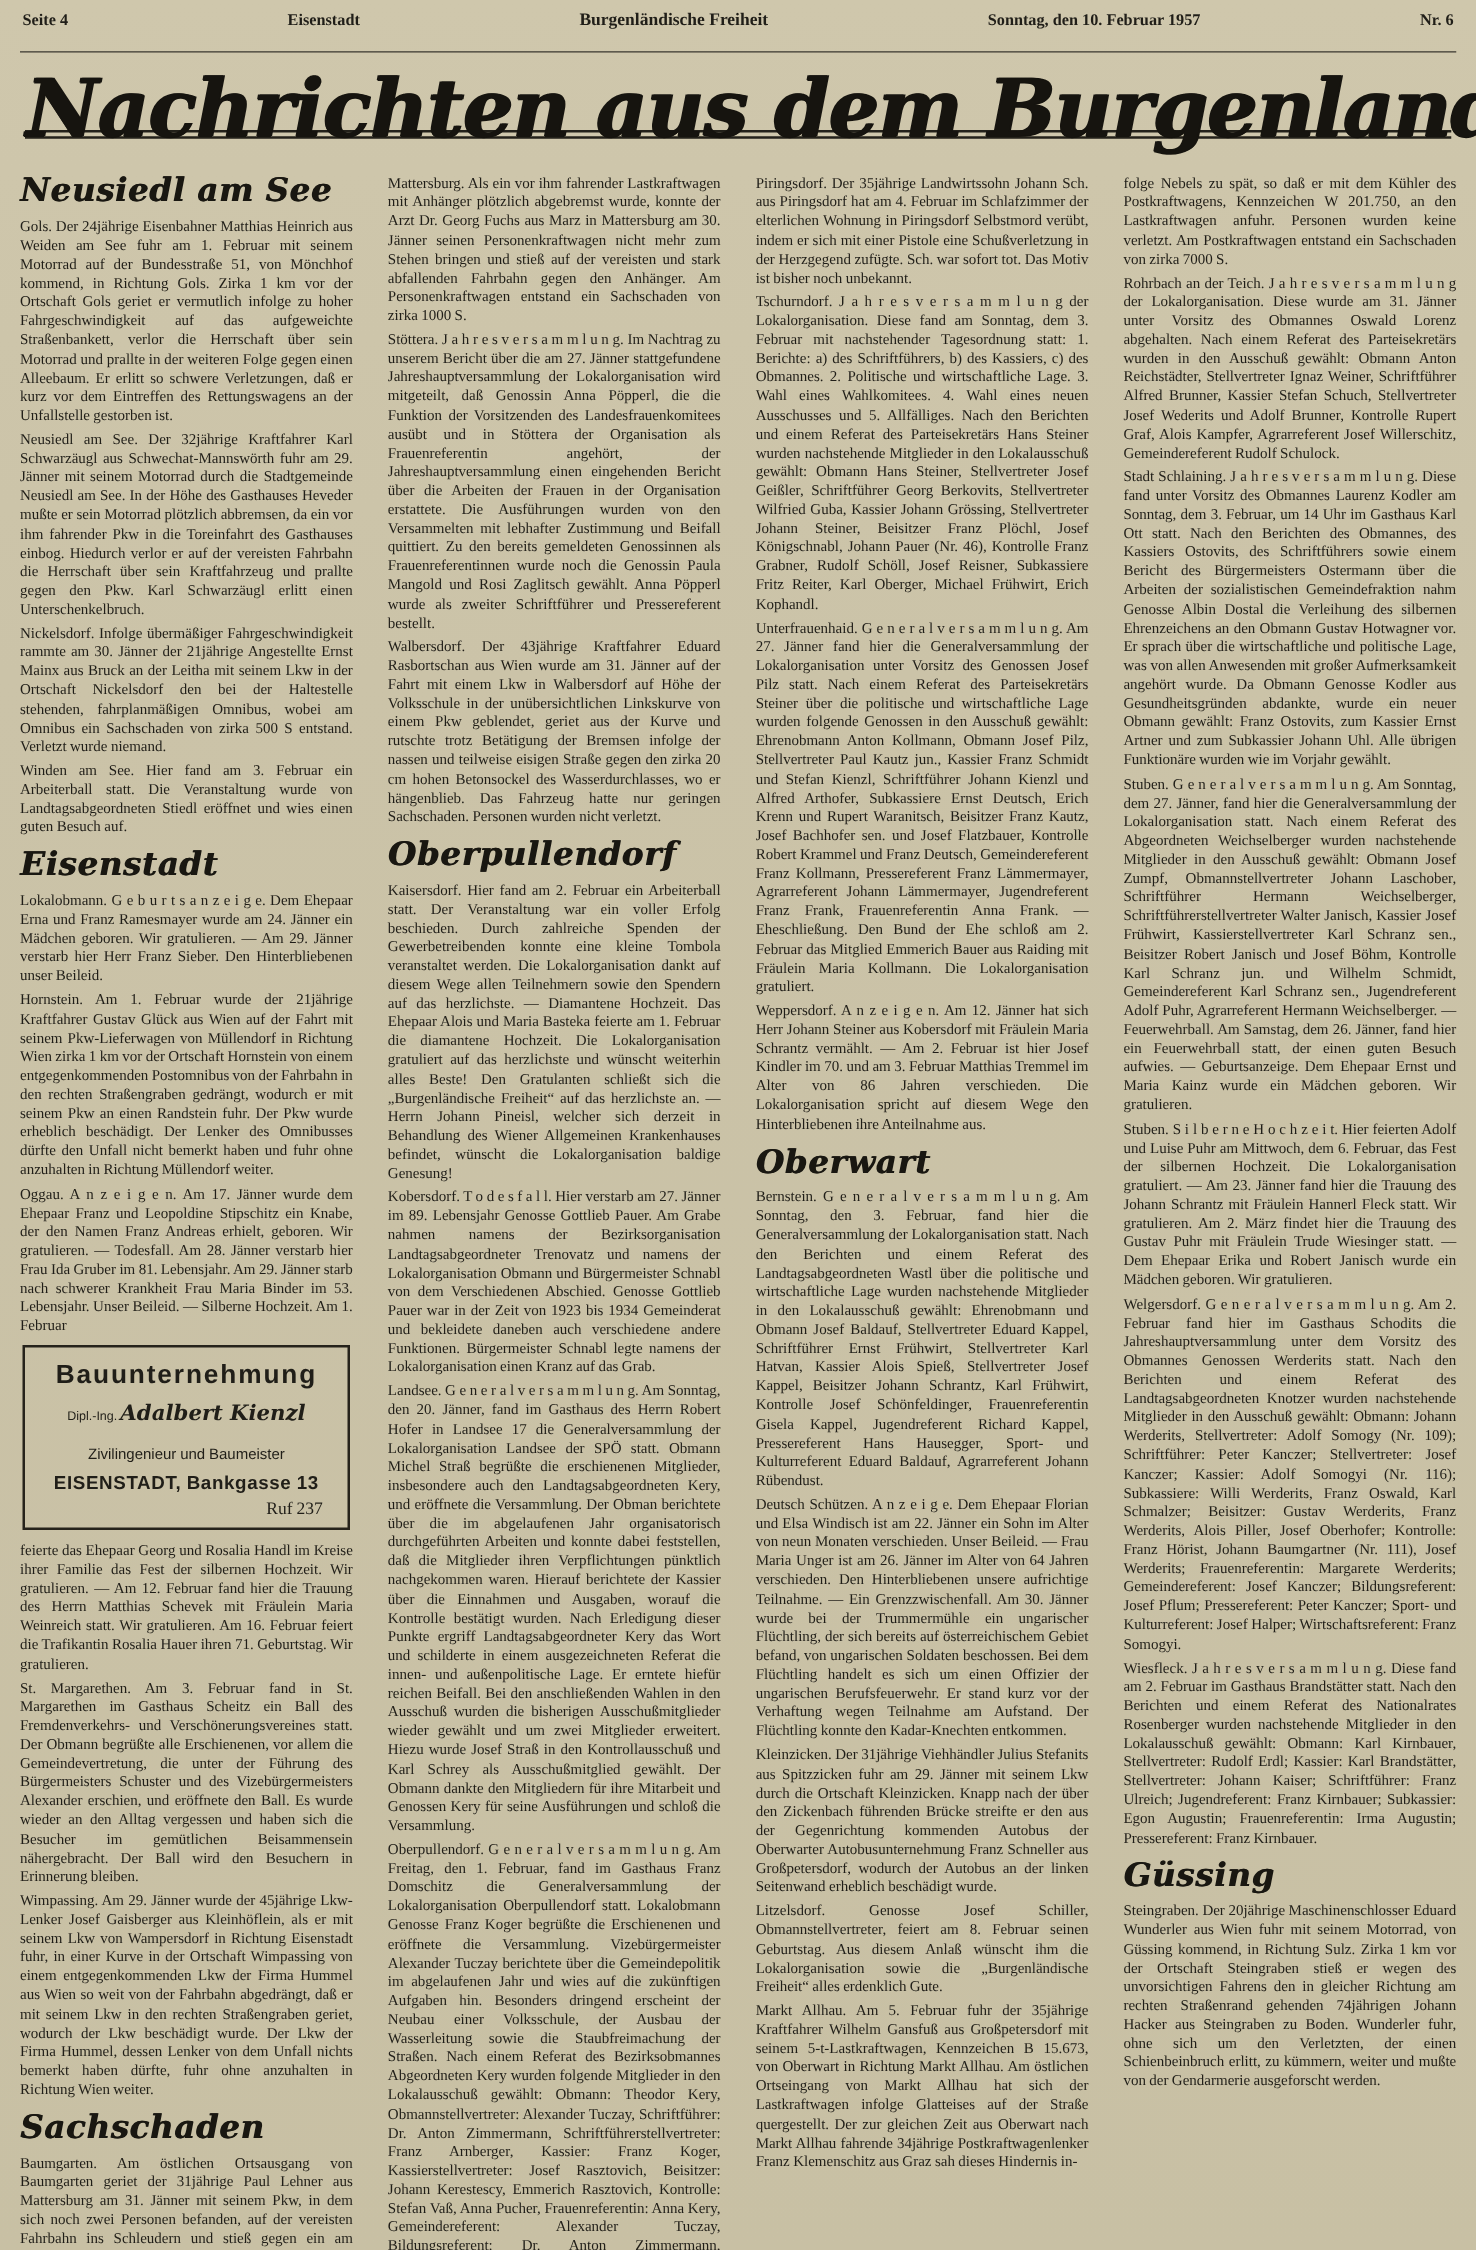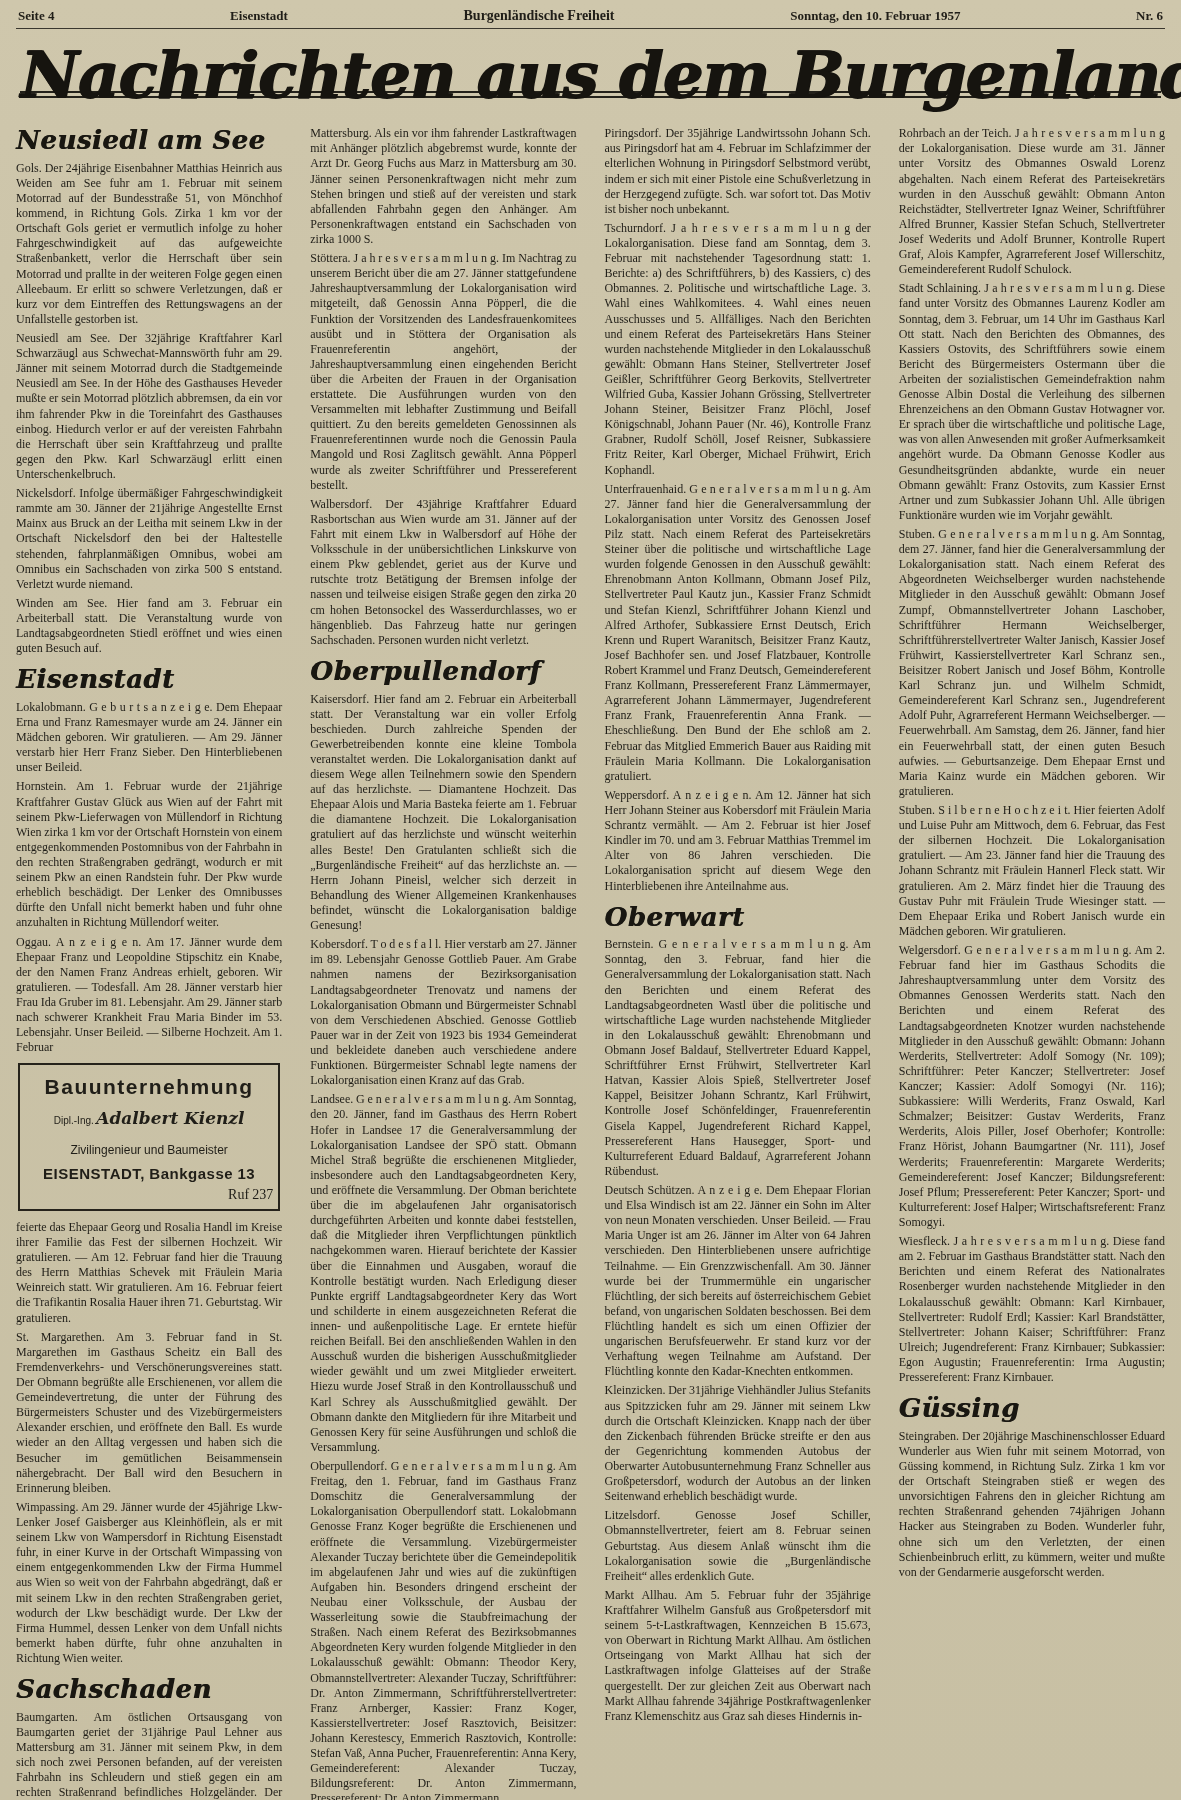--- a/index.html
+++ b/index.html
@@ -1,38 +1,38 @@
 <!DOCTYPE html>
 <html lang="de"><head>
 <meta charset="utf-8">
 <style>
   *{margin:0;padding:0;box-sizing:border-box}
   html,body{background:#8d8878;}
   .page{width:1181px;height:1800px;margin:0 auto;background:#cbc3a8;color:#201e18;
         font-family:"Liberation Serif",serif;overflow:hidden;padding:6px 16px 10px;
         background-image:linear-gradient(180deg,#cfc7ac 0%,#cbc3a8 30%,#c8c0a4 100%);}
   .topbar{display:flex;justify-content:space-between;align-items:baseline;
-          font-size:13px;font-weight:bold;padding:2px 2px 4px;border-bottom:1px solid #3a372e;}
+          font-size:13px;font-weight:bold;padding:2px 2px 16px;border-bottom:1px solid #3a372e;}
   .topbar .paper-name{font-size:14px;}
   .masthead{position:relative;padding:12px 4px 8px;margin-bottom:2px;}
   .masthead-rule{position:absolute;left:4px;right:4px;bottom:18px;height:7px;
                  border-top:2px solid #23211a;border-bottom:2px solid #23211a;}
   .masthead-text{position:relative;font-family:"DejaVu Serif",serif;font-style:italic;font-weight:bold;
                  font-size:64px;line-height:1.05;text-align:center;letter-spacing:-1px;color:#16140f;
                  text-shadow:1.5px 0 0 #16140f,.5px .5px 0 #16140f;white-space:nowrap;}
   .columns{display:flex;gap:28px;padding-top:8px;}
   .col{flex:1 1 0;min-width:0;font-size:12px;line-height:1.26;text-align:justify;
        hyphens:auto;-webkit-hyphens:auto;word-spacing:-0.3px;}
   .article{margin:0 0 4px;}
   .article .lead{font-weight:normal;}
   .section-heading{font-family:"DejaVu Serif",serif;font-style:italic;font-weight:bold;
                    font-size:26px;line-height:1.1;margin:9px 0 6px;letter-spacing:.5px;color:#191711;
                    text-shadow:.6px 0 0 #191711;}
   .col .section-heading:first-child{margin-top:0;}
-  .ad-box{border:2px solid #26231b;margin:8px 2px 9px;padding:9px 5px 5px;text-align:center;
+  .ad-box{border:2px solid #26231b;margin:8px 2px 9px;padding:9px 20px 5px;text-align:center;
           font-family:"Liberation Sans",sans-serif;}
   .ad-l1{font-size:21px;font-weight:bold;letter-spacing:1.5px;}
   .ad-l2{margin-top:7px;}
   .ad-prefix{font-size:10px;}
   .ad-name{font-size:17px;font-weight:bold;font-style:italic;font-family:"DejaVu Serif",serif;}
   .ad-l3{font-size:12px;margin-top:14px;}
   .ad-l4{font-size:15px;font-weight:bold;margin-top:7px;letter-spacing:.5px;}
   .ad-l5{font-size:14px;margin-top:2px;text-align:right;padding-left:10px;font-family:Liberation Serif, serif;}
 </style>
 </head>
@@ -92,20 +92,21 @@
         <p class="article"><strong class="lead">Unterfrauenhaid. </strong>G e n e r a l v e r s a m m l u n g. Am 27. Jänner fand hier die Generalversammlung der Lokalorganisation unter Vorsitz des Genossen Josef Pilz statt. Nach einem Referat des Parteisekretärs Steiner über die politische und wirtschaftliche Lage wurden folgende Genossen in den Ausschuß gewählt: Ehrenobmann Anton Kollmann, Obmann Josef Pilz, Stellvertreter Paul Kautz jun., Kassier Franz Schmidt und Stefan Kienzl, Schriftführer Johann Kienzl und Alfred Arthofer, Subkassiere Ernst Deutsch, Erich Krenn und Rupert Waranitsch, Beisitzer Franz Kautz, Josef Bachhofer sen. und Josef Flatzbauer, Kontrolle Robert Krammel und Franz Deutsch, Gemeindereferent Franz Kollmann, Pressereferent Franz Lämmermayer, Agrarreferent Johann Lämmermayer, Jugendreferent Franz Frank, Frauenreferentin Anna Frank. — Eheschließung. Den Bund der Ehe schloß am 2. Februar das Mitglied Emmerich Bauer aus Raiding mit Fräulein Maria Kollmann. Die Lokalorganisation gratuliert.</p>
         <p class="article"><strong class="lead">Weppersdorf. </strong>A n z e i g e n. Am 12. Jänner hat sich Herr Johann Steiner aus Kobersdorf mit Fräulein Maria Schrantz vermählt. — Am 2. Februar ist hier Josef Kindler im 70. und am 3. Februar Matthias Tremmel im Alter von 86 Jahren verschieden. Die Lokalorganisation spricht auf diesem Wege den Hinterbliebenen ihre Anteilnahme aus.</p>
         <h2 class="section-heading">Oberwart</h2>
         <p class="article"><strong class="lead">Bernstein. </strong>G e n e r a l v e r s a m m l u n g. Am Sonntag, den 3. Februar, fand hier die Generalversammlung der Lokalorganisation statt. Nach den Berichten und einem Referat des Landtagsabgeordneten Wastl über die politische und wirtschaftliche Lage wurden nachstehende Mitglieder in den Lokalausschuß gewählt: Ehrenobmann und Obmann Josef Baldauf, Stellvertreter Eduard Kappel, Schriftführer Ernst Frühwirt, Stellvertreter Karl Hatvan, Kassier Alois Spieß, Stellvertreter Josef Kappel, Beisitzer Johann Schrantz, Karl Frühwirt, Kontrolle Josef Schönfeldinger, Frauenreferentin Gisela Kappel, Jugendreferent Richard Kappel, Pressereferent Hans Hausegger, Sport- und Kulturreferent Eduard Baldauf, Agrarreferent Johann Rübendust.</p>
         <p class="article"><strong class="lead">Deutsch Schützen. </strong>A n z e i g e. Dem Ehepaar Florian und Elsa Windisch ist am 22. Jänner ein Sohn im Alter von neun Monaten verschieden. Unser Beileid. — Frau Maria Unger ist am 26. Jänner im Alter von 64 Jahren verschieden. Den Hinterbliebenen unsere aufrichtige Teilnahme. — Ein Grenzzwischenfall. Am 30. Jänner wurde bei der Trummermühle ein ungarischer Flüchtling, der sich bereits auf österreichischem Gebiet befand, von ungarischen Soldaten beschossen. Bei dem Flüchtling handelt es sich um einen Offizier der ungarischen Berufsfeuerwehr. Er stand kurz vor der Verhaftung wegen Teilnahme am Aufstand. Der Flüchtling konnte den Kadar-Knechten entkommen.</p>
         <p class="article"><strong class="lead">Kleinzicken. </strong>Der 31jährige Viehhändler Julius Stefanits aus Spitzzicken fuhr am 29. Jänner mit seinem Lkw durch die Ortschaft Kleinzicken. Knapp nach der über den Zickenbach führenden Brücke streifte er den aus der Gegenrichtung kommenden Autobus der Oberwarter Autobusunternehmung Franz Schneller aus Großpetersdorf, wodurch der Autobus an der linken Seitenwand erheblich beschädigt wurde.</p>
         <p class="article"><strong class="lead">Litzelsdorf. </strong>Genosse Josef Schiller, Obmannstellvertreter, feiert am 8. Februar seinen Geburtstag. Aus diesem Anlaß wünscht ihm die Lokalorganisation sowie die „Burgenländische Freiheit“ alles erdenklich Gute.</p>
         <p class="article"><strong class="lead">Markt Allhau. </strong>Am 5. Februar fuhr der 35jährige Kraftfahrer Wilhelm Gansfuß aus Großpetersdorf mit seinem 5-t-Lastkraftwagen, Kennzeichen B 15.673, von Oberwart in Richtung Markt Allhau. Am östlichen Ortseingang von Markt Allhau hat sich der Lastkraftwagen infolge Glatteises auf der Straße quergestellt. Der zur gleichen Zeit aus Oberwart nach Markt Allhau fahrende 34jährige Postkraftwagenlenker Franz Klemenschitz aus Graz sah dieses Hindernis in-</p>
       </div>
       <div class="col">
+        <p class="article">folge Nebels zu spät, so daß er mit dem Kühler des Postkraftwagens, Kennzeichen W 201.750, an den Lastkraftwagen anfuhr. Personen wurden keine verletzt. Am Postkraftwagen entstand ein Sachschaden von zirka 7000 S.</p>
         <p class="article"><strong class="lead">Rohrbach an der Teich. </strong>J a h r e s v e r s a m m l u n g der Lokalorganisation. Diese wurde am 31. Jänner unter Vorsitz des Obmannes Oswald Lorenz abgehalten. Nach einem Referat des Parteisekretärs wurden in den Ausschuß gewählt: Obmann Anton Reichstädter, Stellvertreter Ignaz Weiner, Schriftführer Alfred Brunner, Kassier Stefan Schuch, Stellvertreter Josef Wederits und Adolf Brunner, Kontrolle Rupert Graf, Alois Kampfer, Agrarreferent Josef Willerschitz, Gemeindereferent Rudolf Schulock.</p>
         <p class="article"><strong class="lead">Stadt Schlaining. </strong>J a h r e s v e r s a m m l u n g. Diese fand unter Vorsitz des Obmannes Laurenz Kodler am Sonntag, dem 3. Februar, um 14 Uhr im Gasthaus Karl Ott statt. Nach den Berichten des Obmannes, des Kassiers Ostovits, des Schriftführers sowie einem Bericht des Bürgermeisters Ostermann über die Arbeiten der sozialistischen Gemeindefraktion nahm Genosse Albin Dostal die Verleihung des silbernen Ehrenzeichens an den Obmann Gustav Hotwagner vor. Er sprach über die wirtschaftliche und politische Lage, was von allen Anwesenden mit großer Aufmerksamkeit angehört wurde. Da Obmann Genosse Kodler aus Gesundheitsgründen abdankte, wurde ein neuer Obmann gewählt: Franz Ostovits, zum Kassier Ernst Artner und zum Subkassier Johann Uhl. Alle übrigen Funktionäre wurden wie im Vorjahr gewählt.</p>
         <p class="article"><strong class="lead">Stuben. </strong>G e n e r a l v e r s a m m l u n g. Am Sonntag, dem 27. Jänner, fand hier die Generalversammlung der Lokalorganisation statt. Nach einem Referat des Abgeordneten Weichselberger wurden nachstehende Mitglieder in den Ausschuß gewählt: Obmann Josef Zumpf, Obmannstellvertreter Johann Laschober, Schriftführer Hermann Weichselberger, Schriftführerstellvertreter Walter Janisch, Kassier Josef Frühwirt, Kassierstellvertreter Karl Schranz sen., Beisitzer Robert Janisch und Josef Böhm, Kontrolle Karl Schranz jun. und Wilhelm Schmidt, Gemeindereferent Karl Schranz sen., Jugendreferent Adolf Puhr, Agrarreferent Hermann Weichselberger. — Feuerwehrball. Am Samstag, dem 26. Jänner, fand hier ein Feuerwehrball statt, der einen guten Besuch aufwies. — Geburtsanzeige. Dem Ehepaar Ernst und Maria Kainz wurde ein Mädchen geboren. Wir gratulieren.</p>
         <p class="article"><strong class="lead">Stuben. </strong>S i l b e r n e  H o c h z e i t. Hier feierten Adolf und Luise Puhr am Mittwoch, dem 6. Februar, das Fest der silbernen Hochzeit. Die Lokalorganisation gratuliert. — Am 23. Jänner fand hier die Trauung des Johann Schrantz mit Fräulein Hannerl Fleck statt. Wir gratulieren. Am 2. März findet hier die Trauung des Gustav Puhr mit Fräulein Trude Wiesinger statt. — Dem Ehepaar Erika und Robert Janisch wurde ein Mädchen geboren. Wir gratulieren.</p>
         <p class="article"><strong class="lead">Welgersdorf. </strong>G e n e r a l v e r s a m m l u n g. Am 2. Februar fand hier im Gasthaus Schodits die Jahreshauptversammlung unter dem Vorsitz des Obmannes Genossen Werderits statt. Nach den Berichten und einem Referat des Landtagsabgeordneten Knotzer wurden nachstehende Mitglieder in den Ausschuß gewählt: Obmann: Johann Werderits, Stellvertreter: Adolf Somogy (Nr. 109); Schriftführer: Peter Kanczer; Stellvertreter: Josef Kanczer; Kassier: Adolf Somogyi (Nr. 116); Subkassiere: Willi Werderits, Franz Oswald, Karl Schmalzer; Beisitzer: Gustav Werderits, Franz Werderits, Alois Piller, Josef Oberhofer; Kontrolle: Franz Hörist, Johann Baumgartner (Nr. 111), Josef Werderits; Frauenreferentin: Margarete Werderits; Gemeindereferent: Josef Kanczer; Bildungsreferent: Josef Pflum; Pressereferent: Peter Kanczer; Sport- und Kulturreferent: Josef Halper; Wirtschaftsreferent: Franz Somogyi.</p>
         <p class="article"><strong class="lead">Wiesfleck. </strong>J a h r e s v e r s a m m l u n g. Diese fand am 2. Februar im Gasthaus Brandstätter statt. Nach den Berichten und einem Referat des Nationalrates Rosenberger wurden nachstehende Mitglieder in den Lokalausschuß gewählt: Obmann: Karl Kirnbauer, Stellvertreter: Rudolf Erdl; Kassier: Karl Brandstätter, Stellvertreter: Johann Kaiser; Schriftführer: Franz Ulreich; Jugendreferent: Franz Kirnbauer; Subkassier: Egon Augustin; Frauenreferentin: Irma Augustin; Pressereferent: Franz Kirnbauer.</p>
         <h2 class="section-heading">Güssing</h2>
         <p class="article"><strong class="lead">Steingraben. </strong>Der 20jährige Maschinenschlosser Eduard Wunderler aus Wien fuhr mit seinem Motorrad, von Güssing kommend, in Richtung Sulz. Zirka 1 km vor der Ortschaft Steingraben stieß er wegen des unvorsichtigen Fahrens den in gleicher Richtung am rechten Straßenrand gehenden 74jährigen Johann Hacker aus Steingraben zu Boden. Wunderler fuhr, ohne sich um den Verletzten, der einen Schienbeinbruch erlitt, zu kümmern, weiter und mußte von der Gendarmerie ausgeforscht werden.</p>
       </div>
     </main>

